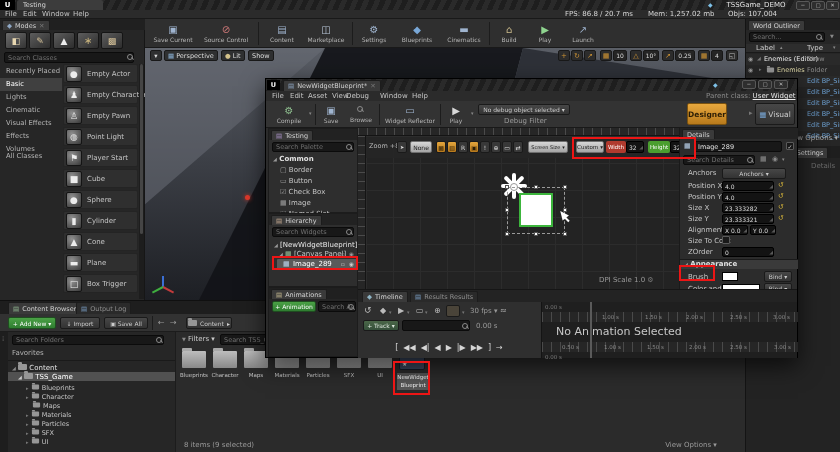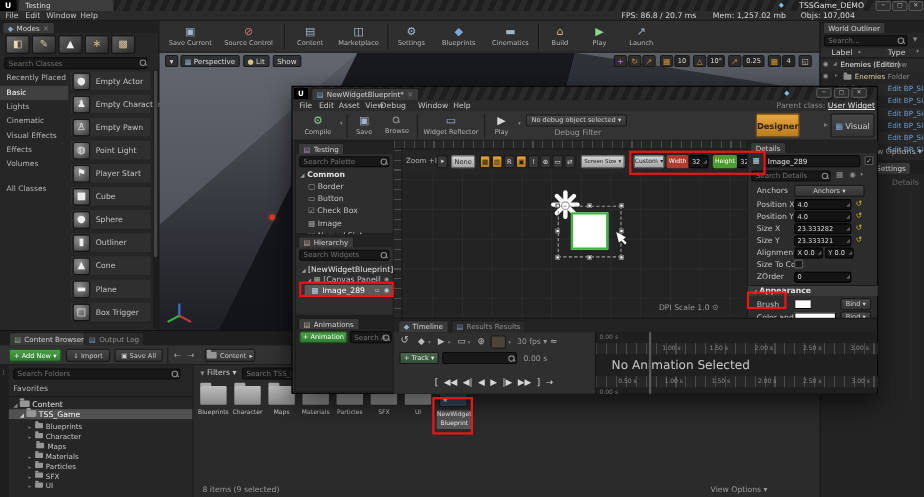--- a/index.html
+++ b/index.html
@@ -111,21 +111,21 @@
     <input class="inp" style="left: 4px; top: 33px; width: 130px; height: 11px;" readonly="" placeholder="Search Classes">
     <span class="b mag" style="left:127px;top:35px"></span>
 
     <div class="cat" style="top:46px">Recently Placed</div>
     <div class="cat active" style="top:59px">Basic</div>
     <div class="cat" style="top:72px">Lights</div>
     <div class="cat" style="top:85px">Cinematic</div>
     <div class="cat" style="top:98px">Visual Effects</div>
     <div class="cat" style="top:111px">Effects</div>
     <div class="cat" style="top:124px">Volumes</div>
-    <div class="cat" style="top:147px">All Classes</div>
+    <div class="cat" style="top:131px">All Classes</div>
 
     
     <div class="mrow" style="top:45px">
         <span class="thumb" style="left:2px;top:1px">●</span>
         <span class="t" style="left:23px;top:6px">Empty Actor</span>
       </div>
     <div class="mrow" style="top:66px">
         <span class="thumb" style="left:2px;top:1px">♟</span>
         <span class="t" style="left:23px;top:6px">Empty Character</span>
       </div>
@@ -144,21 +144,21 @@
     <div class="mrow" style="top:150px">
         <span class="thumb" style="left:2px;top:1px">■</span>
         <span class="t" style="left:23px;top:6px">Cube</span>
       </div>
     <div class="mrow" style="top:171px">
         <span class="thumb" style="left:2px;top:1px">●</span>
         <span class="t" style="left:23px;top:6px">Sphere</span>
       </div>
     <div class="mrow" style="top:192px">
         <span class="thumb" style="left:2px;top:1px">▮</span>
-        <span class="t" style="left:23px;top:6px">Outliner</span>
+        <span class="t" style="left:23px;top:6px">Cylinder</span>
       </div>
     <div class="mrow" style="top:213px">
         <span class="thumb" style="left:2px;top:1px">▲</span>
         <span class="t" style="left:23px;top:6px">Cone</span>
       </div>
     <div class="mrow" style="top:234px">
         <span class="thumb" style="left:2px;top:1px">▬</span>
         <span class="t" style="left:23px;top:6px">Plane</span>
       </div>
     <div class="mrow" style="top:255px">
@@ -412,21 +412,21 @@
         <div class="b" style="left:2px;top:2px;width:26px;height:20px;background:#39465c;border:1px solid #141c29;border-radius:2px">
           <div style="position:absolute;left:2px;top:2px;width:20px;height:4px;background:#cdd5e0"></div>
           <span class="t" style="left:2px;top:10px;color:#e8e8e8;font-size:6px">★</span>
         </div>
         <div class="b" style="left:0;top:25px;width:32px;height:17px;background:#555">
           <span class="t" style="left:0;top:1px;width:32px;text-align:center;font-size:5.5px;color:#eee">NewWidget</span>
           <span class="t" style="left:0;top:9px;width:32px;text-align:center;font-size:5.5px;color:#eee">Blueprint</span>
         </div>
       </div>
       <span class="t" style="left:8px;top:110px;color:#9a9a9a">8 items (9 selected)</span>
-      <div class="t" style="left:470px;top:110px;width:90px;text-align:left;color:#9a9a9a"><span>View Options</span> <span>▾</span></div>
+      <div class="t" style="left:470px;top:110px;width:90px;text-align:center;color:#9a9a9a"><span>View Options</span> <span>▾</span></div>
     </div>
   </div>
 
   <div class="redbox" style="left:393px;top:361px;width:37px;height:34px"></div>
 
   <div class="b" style="left:265px;top:78px;width:533px;height:280px;background:#2b2b2b;border:1px solid #000;box-shadow:0 8px 22px rgba(0,0,0,.65);z-index:10">
 
     <div class="b stripes" style="left:0;top:0;width:531px;height:12px">
       <div class="b" style="left:1px;top:1px;width:13px;height:10px;background:#000;color:#fff;font-size:6.5px;font-weight:bold;text-align:center;line-height:10px">U</div>
       <div class="ptab" style="left:17px;top:1px;height:11px">

